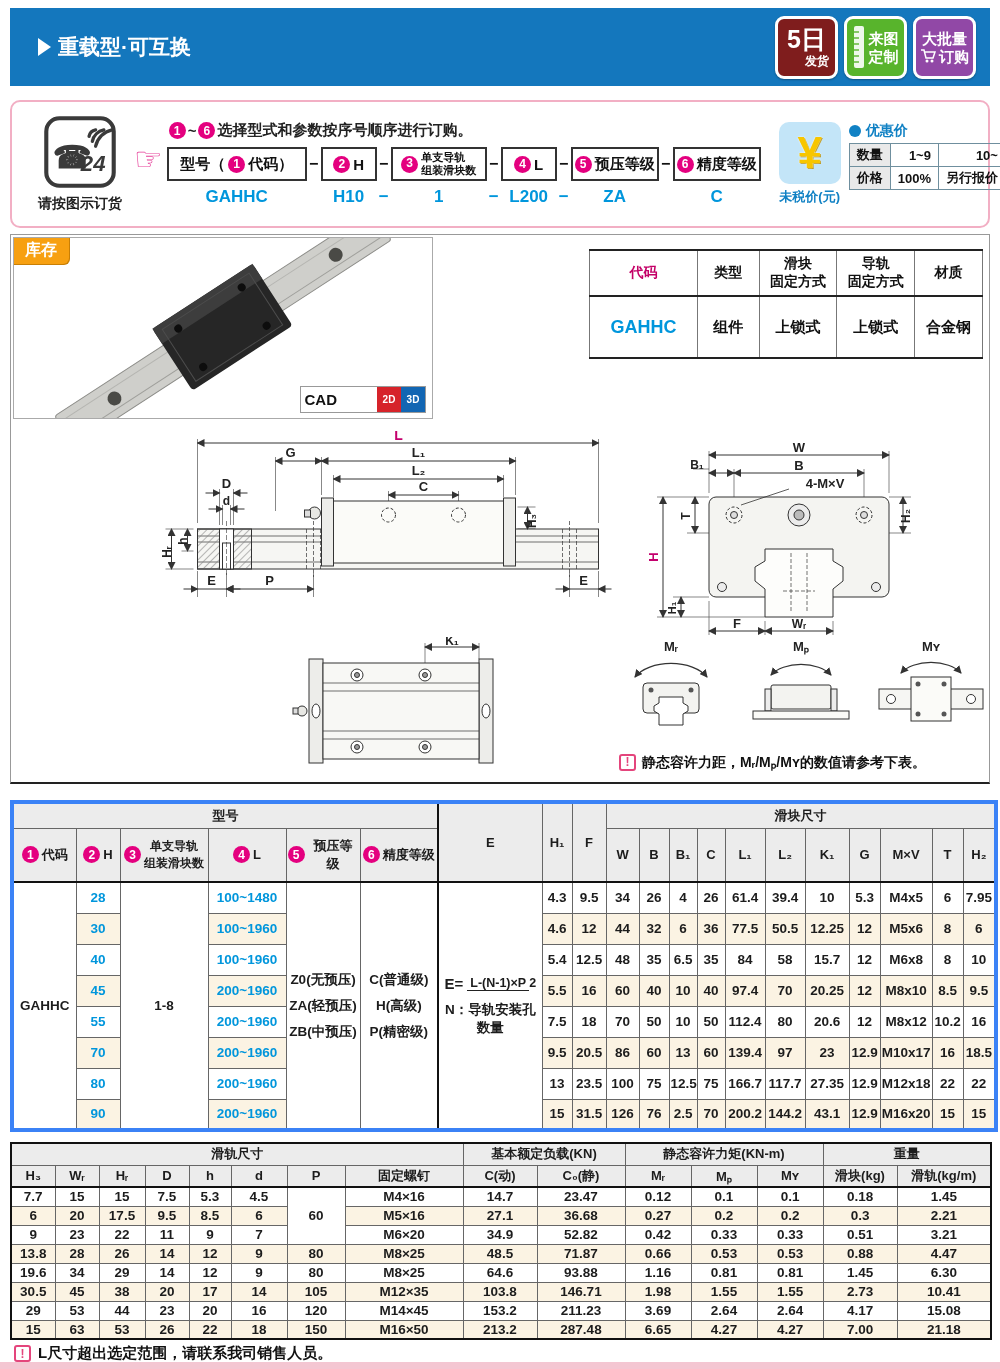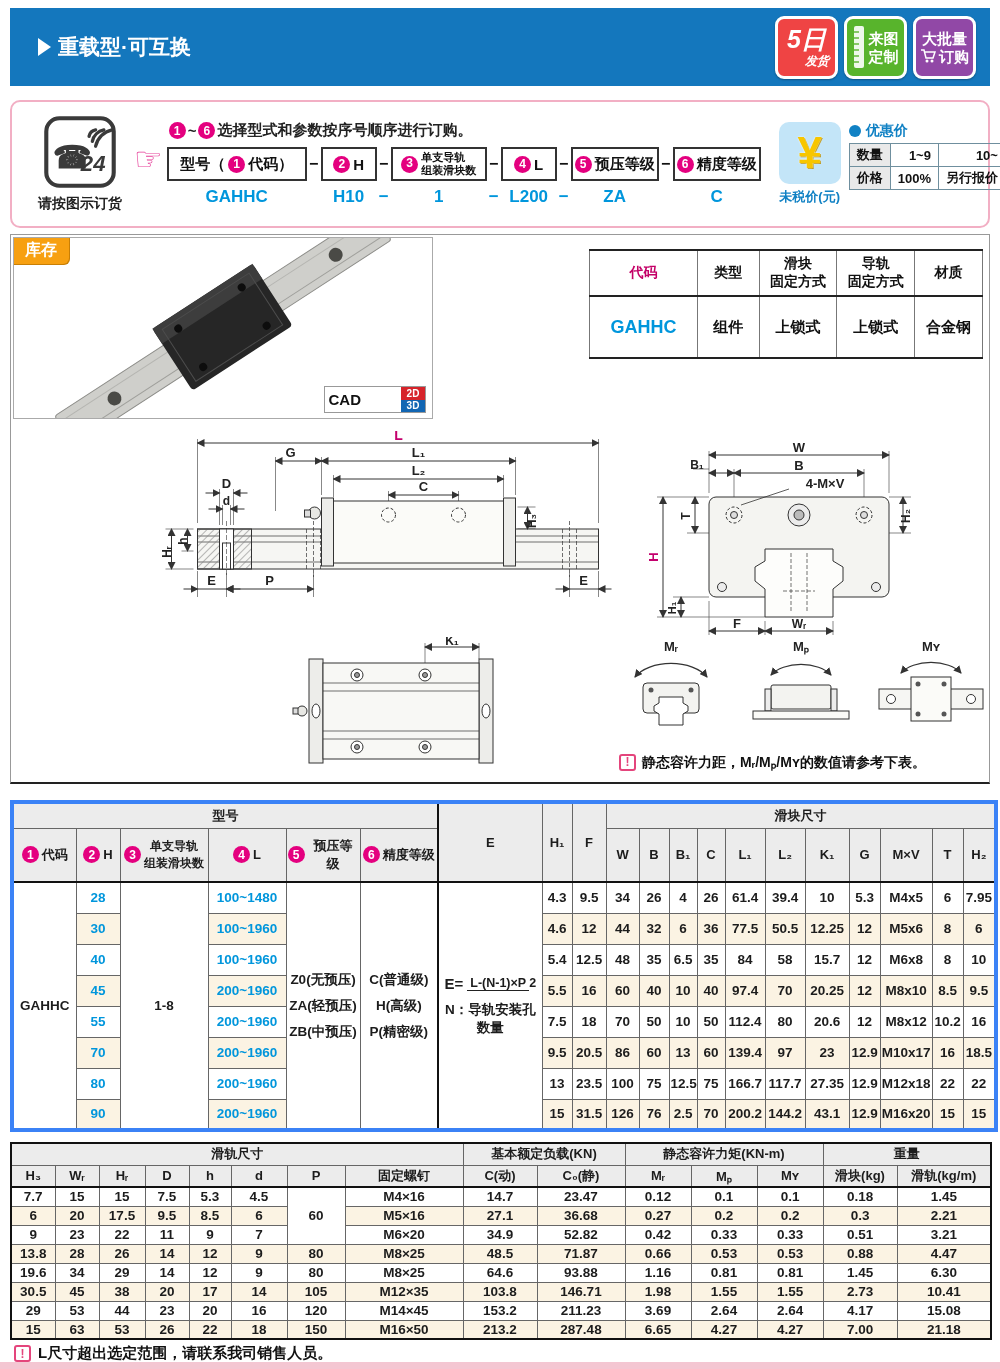--- a/index.html
+++ b/index.html
@@ -6,21 +6,21 @@
 body{font-family:"Liberation Sans",sans-serif;background:#fff;}
 .page{position:relative;width:1000px;height:1369px;background:#fff;overflow:hidden;margin:0 auto;}
 
 
 .hdr{position:absolute;left:10px;top:8px;width:980px;height:78px;background:#1477bd;display:flex;align-items:center;padding:0 14px;}
 .hdr-title{color:#fff;font-size:34px;font-weight:bold;letter-spacing:1px;white-space:nowrap;}
 .hdr-sub{display:flex;align-items:center;margin-left:14px;color:#fff;font-size:21px;font-weight:bold;}
 .tri{width:0;height:0;border-left:13px solid #fff;border-top:9px solid transparent;border-bottom:9px solid transparent;margin-right:7px;}
 .badges{margin-left:auto;display:flex;gap:6px;}
 .badge{width:63px;height:63px;border:3px solid #fff;border-radius:9px;color:#fff;font-weight:bold;display:flex;flex-direction:column;align-items:center;justify-content:center;line-height:1;box-shadow:0 1px 2px rgba(0,0,0,.3);}
-.badge-ship{background:#ef4444;font-style:italic;}
+.badge-ship{background:#7f1d1d;}
 .badge-custom{background:#58b42c;flex-direction:row;gap:4px;}
 .badge-bulk{background:#9148a6;}
 .b-big{font-size:25px;}
 .b-sm{font-size:12px;align-self:flex-end;margin:3px 6px 0 0;}
 .b-l1{font-size:15px;}
 .b-l2{font-size:15px;margin-top:3px;}
 .b-col{display:flex;flex-direction:column;align-items:center;}
 .b-row{display:flex;align-items:center;gap:3px;margin-top:3px;}
 
 
@@ -48,21 +48,21 @@
 .price-table{border-collapse:collapse;}
 .price-table td{border:1px solid #6f8f9e;font-size:13px;font-weight:bold;padding:2px 7px;text-align:right;color:#111;}
 .price-table td:first-child{background:#e9e9e9;}
 
 
 .panel{position:absolute;left:10px;top:234px;width:980px;height:550px;border:1px solid #999;border-bottom:2px solid #222;background:#fff;}
 .photo-box{position:absolute;left:2px;top:2px;width:420px;height:182px;border:1px solid #aaa;overflow:hidden;background:#fff;}
 .stock-badge{position:absolute;left:-1px;top:-1px;background:#f7a011;color:#fff;font-size:16px;font-weight:bold;padding:3px 12px;border-radius:0 0 6px 0;box-shadow:1px 1px 0 #c97f05;z-index:2;}
 .cad{position:absolute;right:6px;bottom:5px;display:flex;align-items:stretch;border:1px solid #999;background:#fff;z-index:2;gap:36px;}
 .cad-txt{font-size:15px;font-weight:bold;color:#111;padding:4px 4px;display:flex;align-items:center;}
-.cad-col{display:flex;flex-direction:column;}
+.cad-col{display:flex;flex-direction:row;}
 .cad2d,.cad3d{font-size:10px;font-weight:bold;color:#fff;width:24px;text-align:center;flex:1;display:flex;align-items:center;justify-content:center;}
 .cad2d{background:#d6232a;}
 .cad3d{background:#1266b3;}
 .info-tbl{position:absolute;left:578px;top:14px;width:394px;border-collapse:collapse;}
 .info-tbl th,.info-tbl td{border-left:1px solid #777;border-right:1px solid #777;text-align:center;vertical-align:middle;}
 .info-tbl th{border-top:2px solid #222;border-bottom:2px solid #222;height:46px;font-size:14px;color:#111;}
 .info-tbl td{border-bottom:2px solid #222;height:62px;font-size:15px;font-weight:bold;color:#111;}
 .info-tbl .mag{color:#c40067;}
 .info-tbl .blue-big{color:#0096dc;font-size:18px;font-weight:bold;}
 .sv{position:absolute;}

